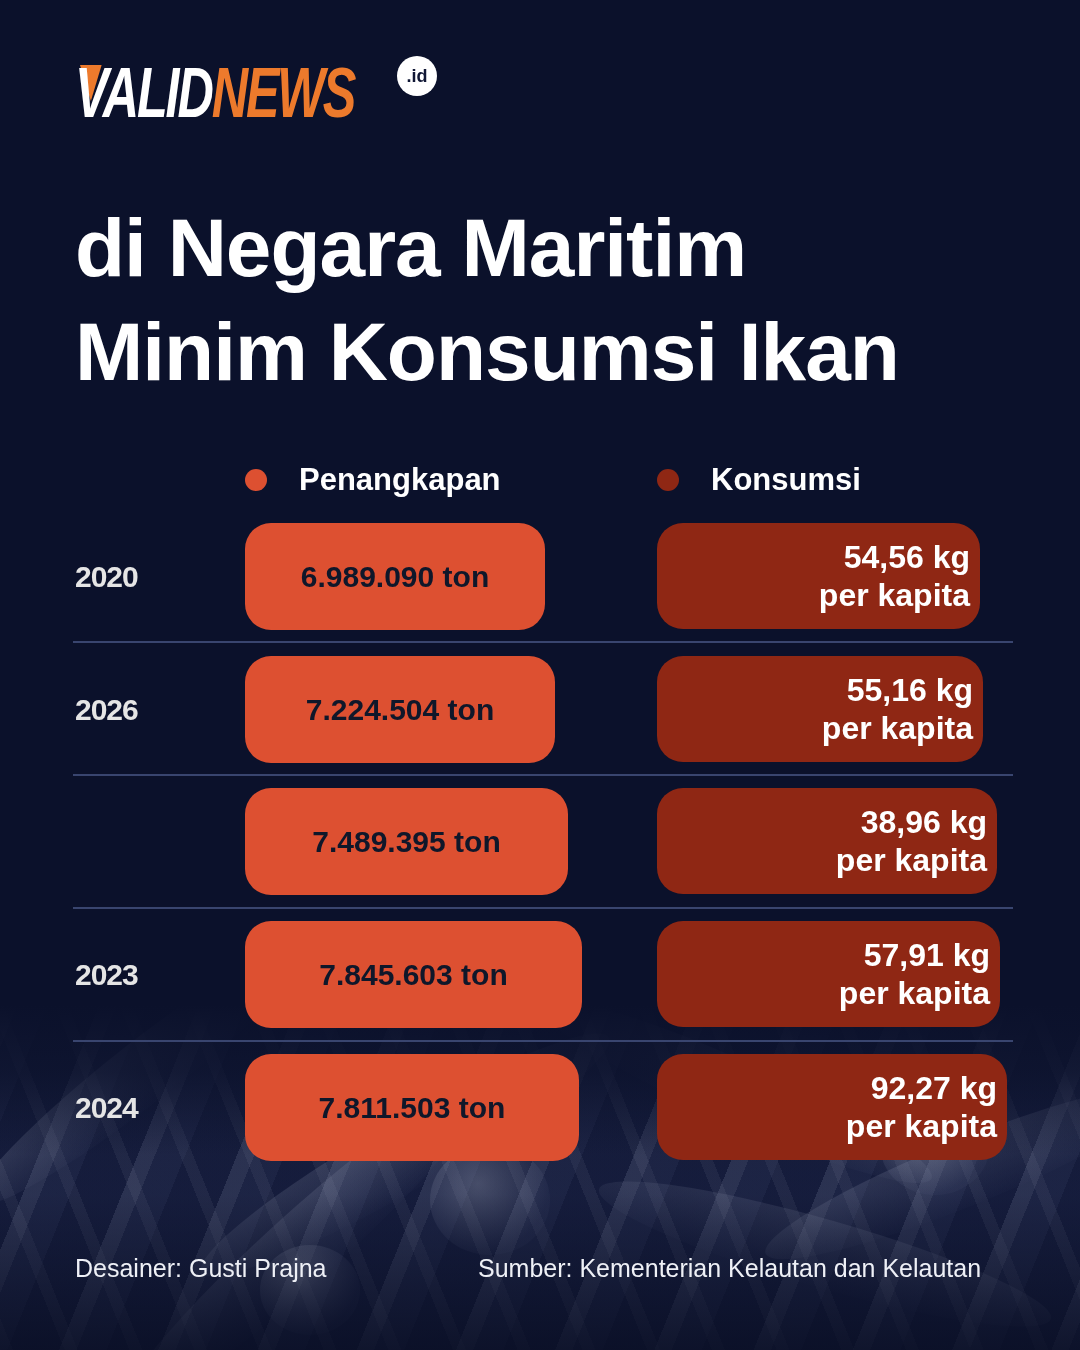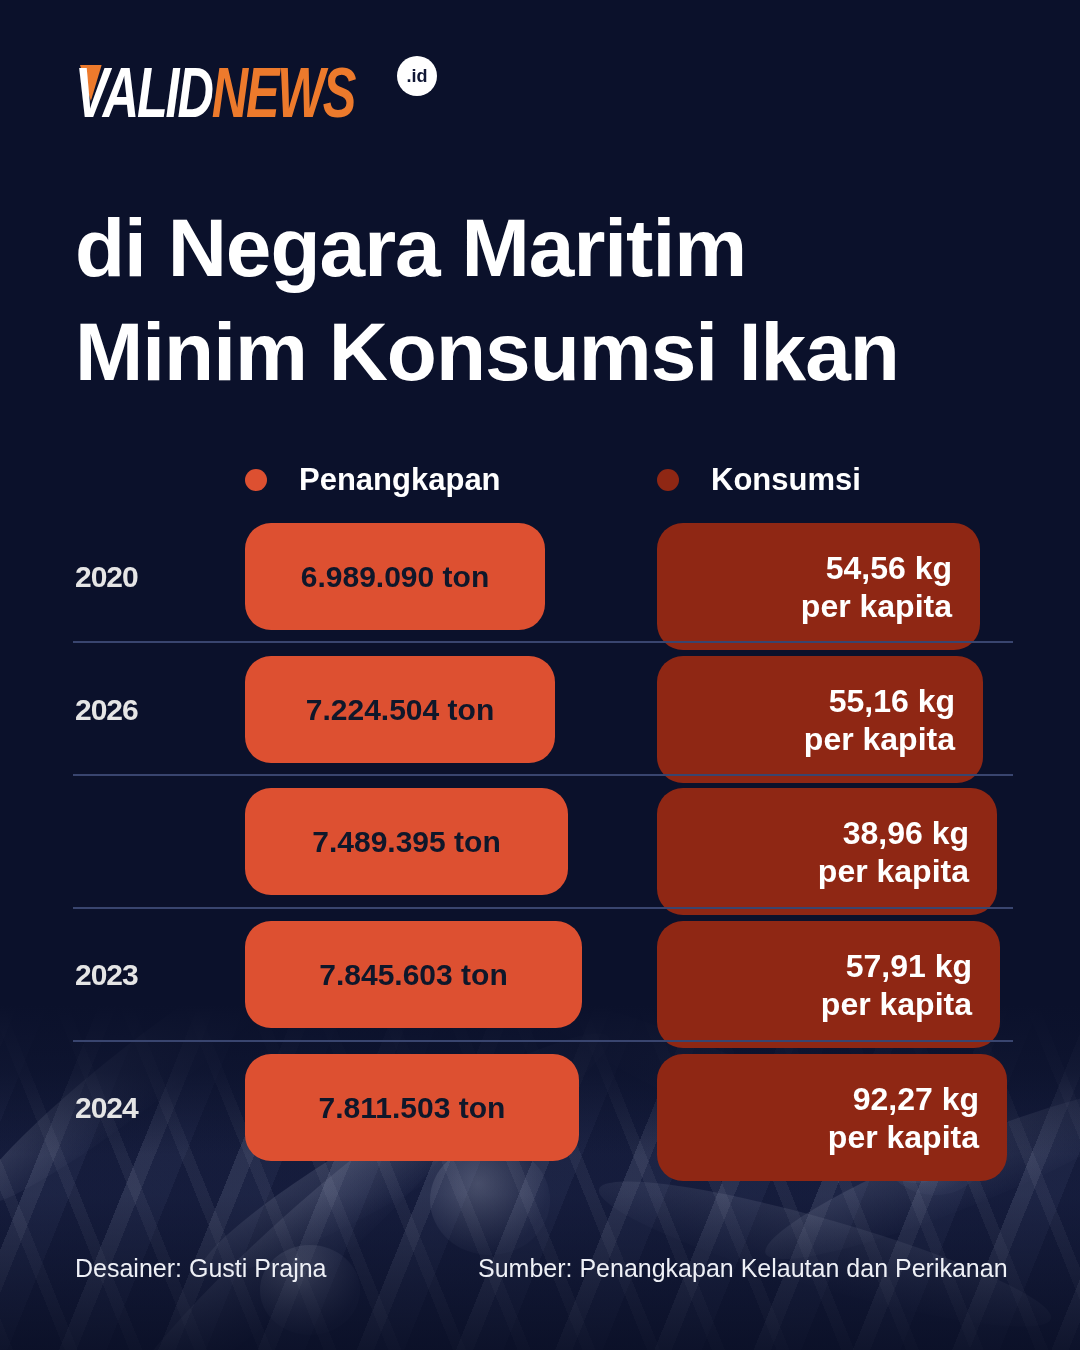--- a/index.html
+++ b/index.html
@@ -71,23 +71,23 @@
   .year{
     position:absolute;left:75px;top:0;height:107px;display:flex;align-items:center;
     font-weight:bold;font-size:30px;letter-spacing:-1px;color:#e5e5e5;
   }
   .ton-box{
     position:absolute;left:245px;top:0;height:107px;border-radius:26px;background:#dd5031;
     display:flex;align-items:center;justify-content:center;
   }
   .ton-box span{font-weight:bold;font-size:30px;color:#0f172a;}
   .kg-box{
-    position:absolute;left:657px;top:0;height:127px;border-radius:26px;background:#8f2714;
+    position:absolute;left:657px;top:0;height:106px;border-radius:26px;background:#8f2714;
     display:flex;flex-direction:column;align-items:flex-end;justify-content:center;
-    padding-right:28px;box-sizing:border-box;
+    padding-right:10px;box-sizing:border-box;
   }
   .kg-line{font-weight:bold;font-size:32px;line-height:38px;color:#fff;text-align:right;}
 
   .sep{position:absolute;left:73px;width:940px;height:2px;background:#39456f;}
   .sep.s0{top:641px;} .sep.s1{top:774px;} .sep.s2{top:907px;} .sep.s3{top:1040px;}
 
   
   .footer-text{position:absolute;top:1252px;font-size:25px;line-height:32px;color:#eef0f6;}
   .footer-designer{left:75px;}
   .footer-source{left:478px;}
@@ -190,15 +190,15 @@
     <div class="ton-box" style="width: 334px;">
       <span>7.811.503 ton</span>
     </div>
     <div class="kg-box" style="width: 350px;">
       <span class="kg-line">92,27 kg</span>
       <span class="kg-line">per kapita</span>
     </div>
   </div>
 
   <div class="footer-text footer-designer">Desainer: Gusti Prajna</div>
-  <div class="footer-text footer-source">Sumber: Penangkapan Kelautan dan Perikanan</div>
+  <div class="footer-text footer-source">Sumber: Kementerian Kelautan dan Kelautan</div>
 
 </div>
 
 </body></html>

